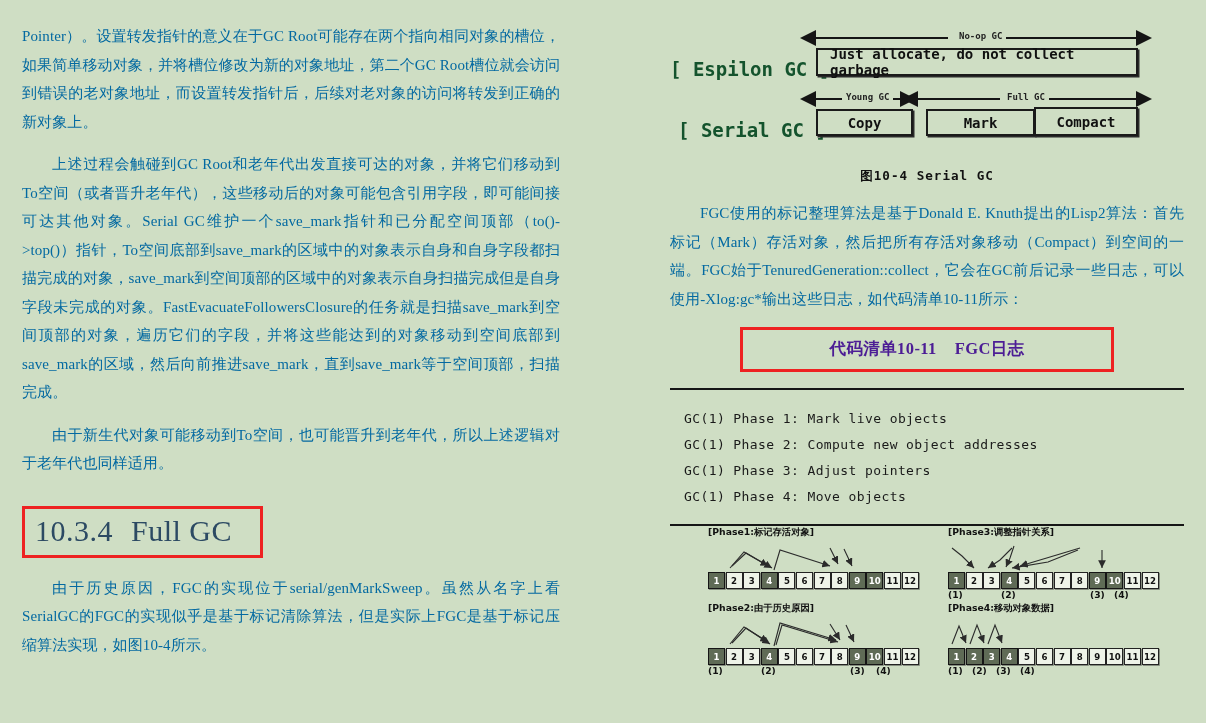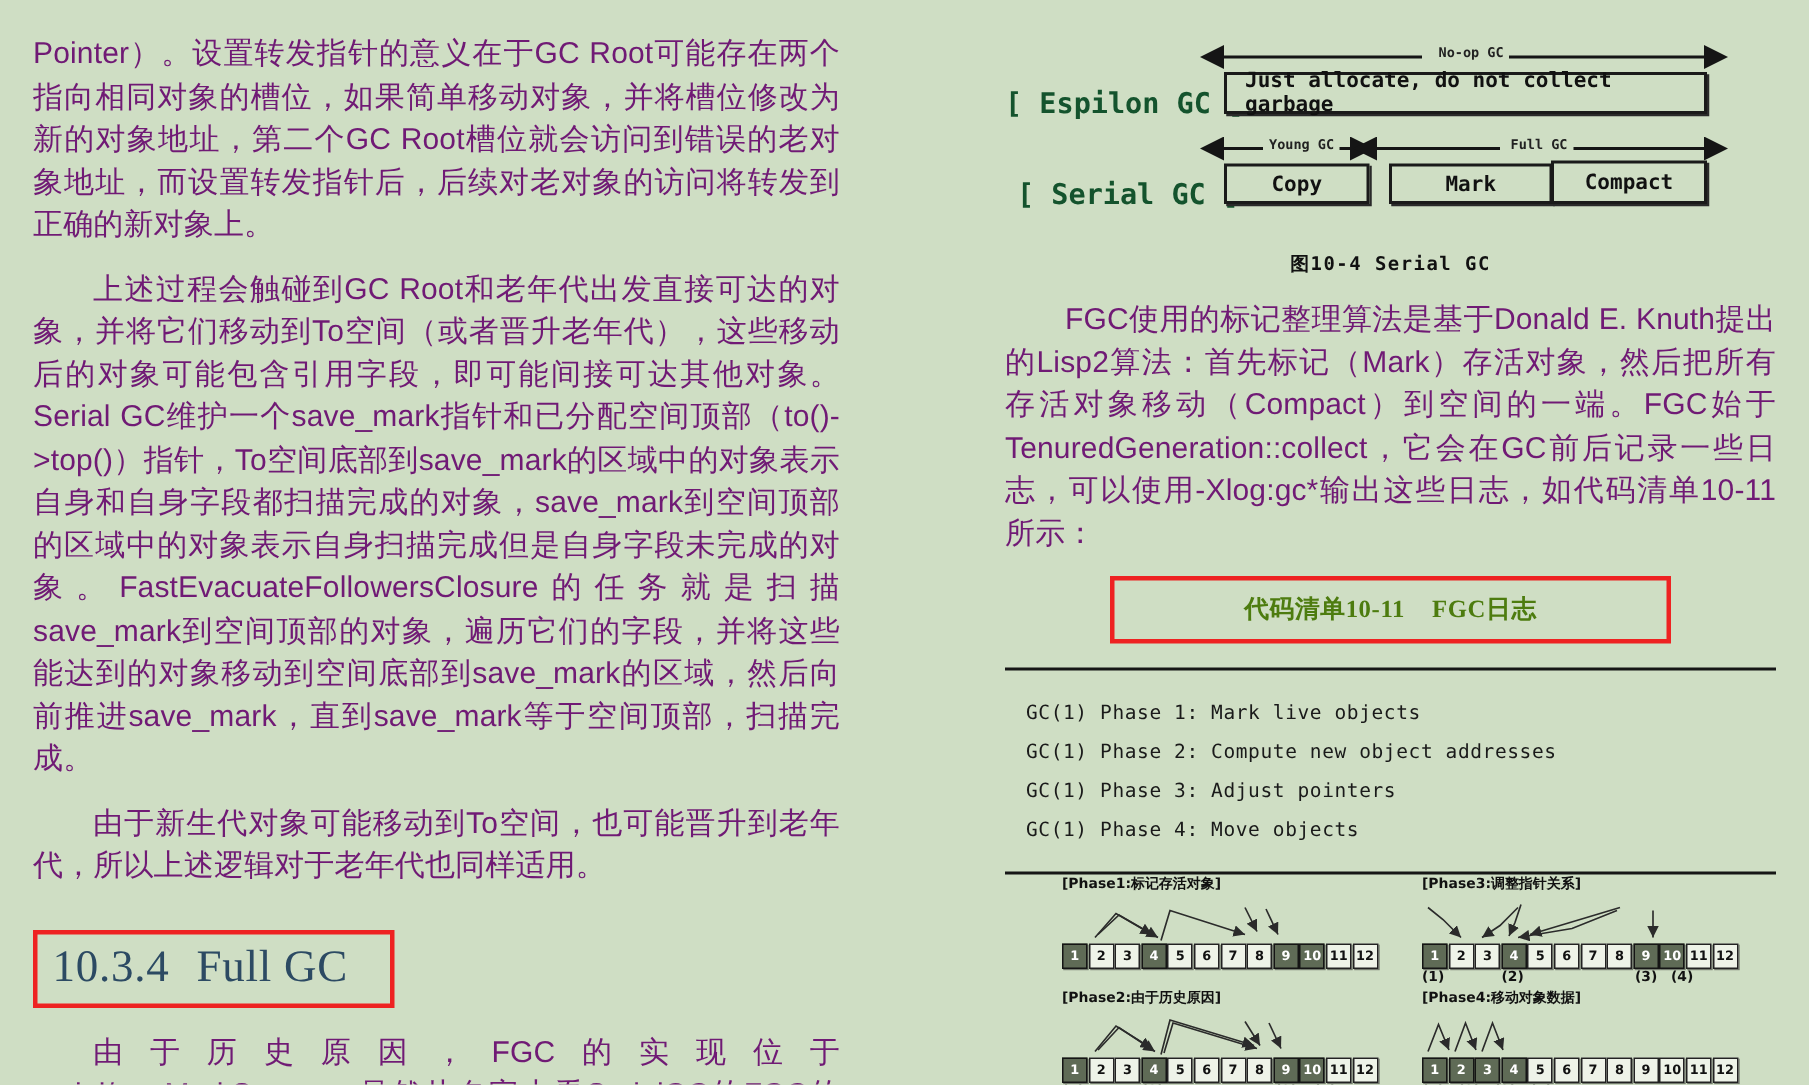--- a/index.html
+++ b/index.html
@@ -19,26 +19,26 @@
     box-sizing:border-box;padding:22px 40px 0 22px;
   }
   .col-right{
     position:absolute;left:600px;top:0;width:606px;height:601px;
     box-sizing:border-box;padding:10px 22px 0 70px;
   }
 
   
   p.body{
     margin:0 0 14px 0;
-    font-family:Liberation Sans, sans-serif;
-    font-size:20px;
+    font-family:Liberation Serif, serif;
+    font-size:15px;
     line-height:28.5px;
     text-align:justify;
     letter-spacing:0.1px;
-    color:#701a75;
+    color:#0369a1;
   }
   p.indent{text-indent:2em;}
 
   
   .heading-box{
     display:inline-block;
     border:3px solid #ee2222;
     padding:5px 28px 7px 10px;
     margin:14px 0 16px 0;
   }
@@ -91,21 +91,21 @@
   
   .listing-box{
     border:3px solid #ee2222;
     text-align:center;
     padding:8px 0 9px 0;
     margin:10px auto 0 auto;
     width:368px;
   }
   .listing-box .lt{
     font-family:"Liberation Serif", serif;
-    font-size:16.5px;font-weight:bold;color:#4d7c0f;
+    font-size:16.5px;font-weight:bold;color:#4c1d95;
     letter-spacing:0.4px;
   }
   .listing-box .sp{display:inline-block;width:18px;}
 
   hr.rule{
     border:none;border-top:2.2px solid #161616;
     margin:16px 0 0 0;
   }
   hr.rule.btm{margin:14px 0 0 0;}
 

